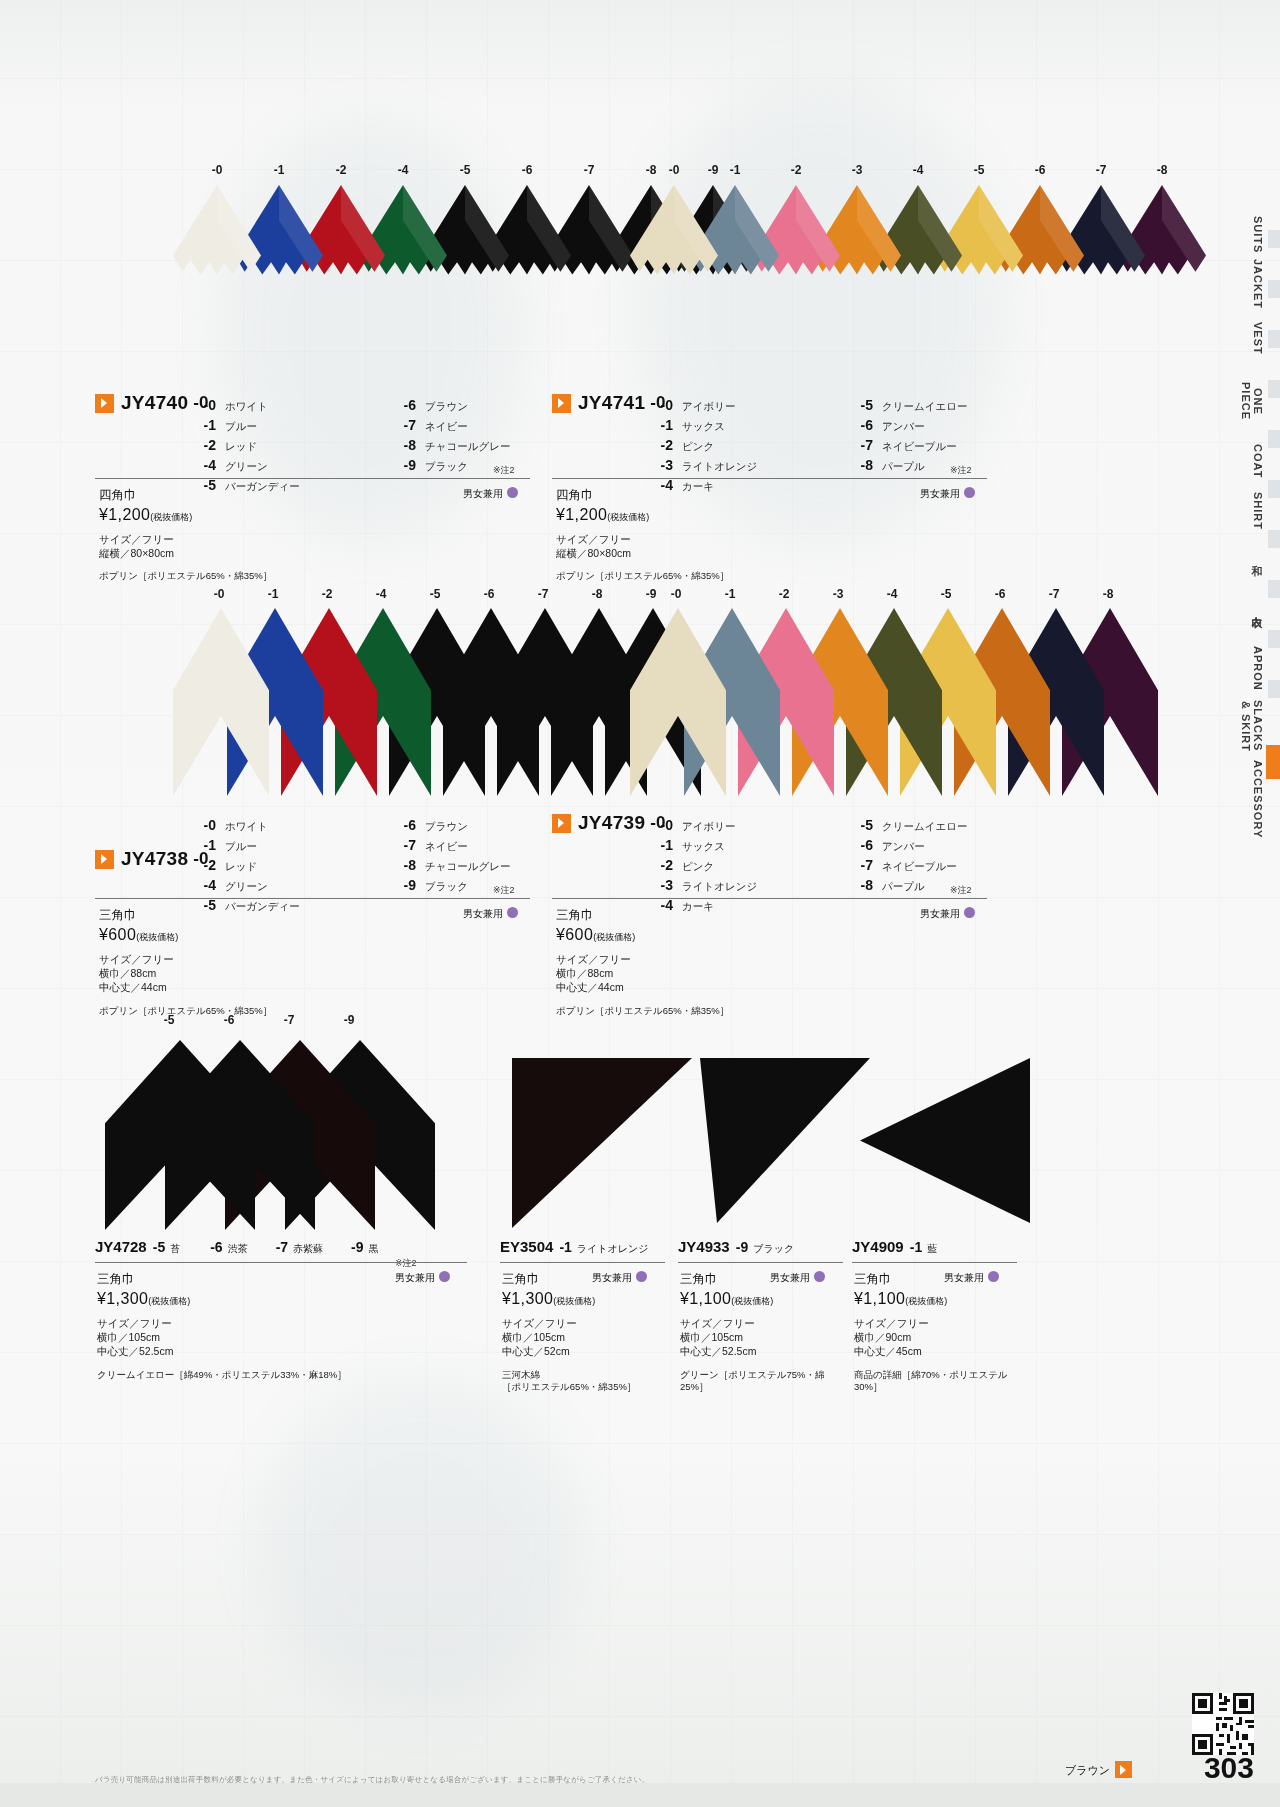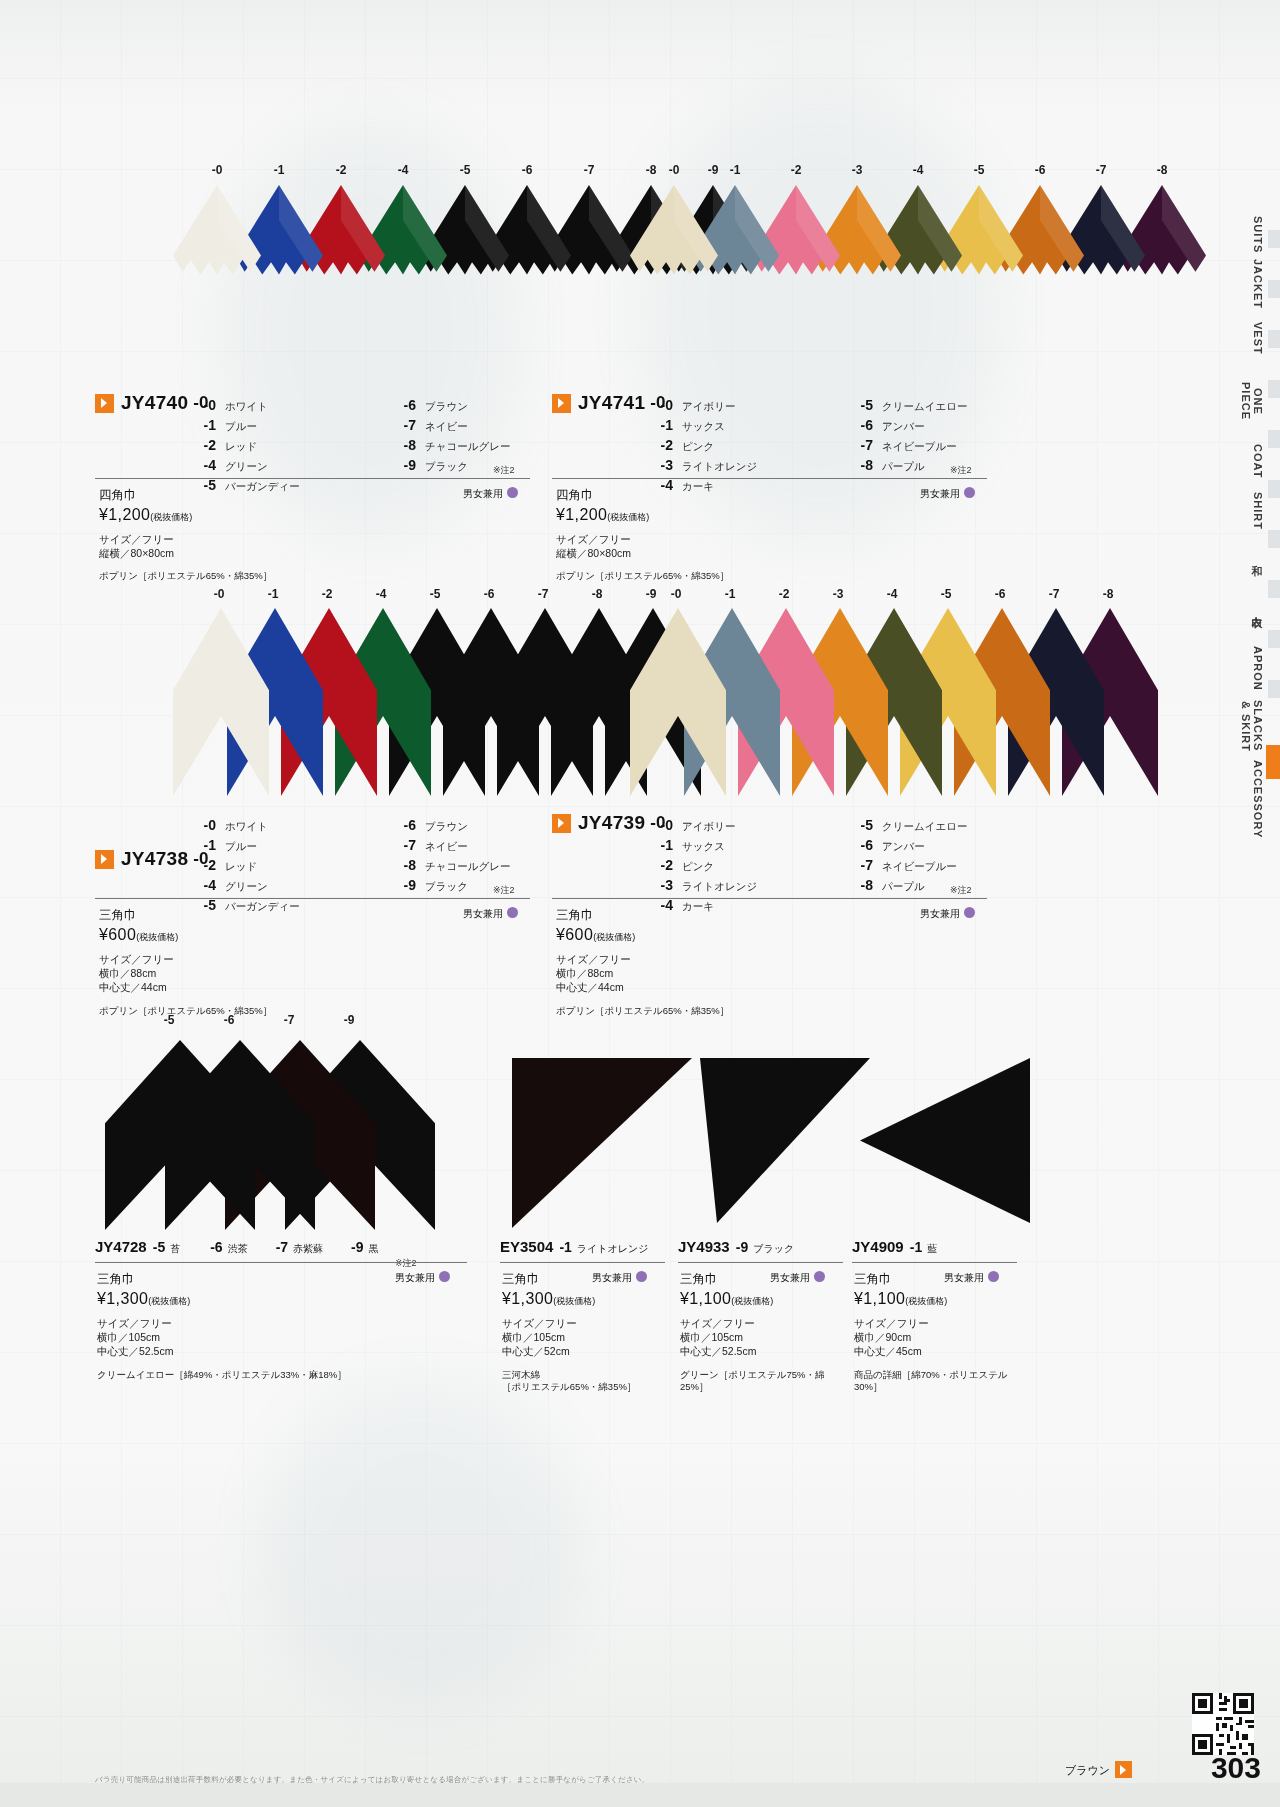--- a/index.html
+++ b/index.html
@@ -72,21 +72,21 @@
   .dot{display:inline-block;width:11px;height:11px;border-radius:50%;
        background:#8f6fb5;margin-left:4px;vertical-align:-1px;}
 
   
   .bcode{font-size:15px;font-weight:700;color:#111;}
   .bsuffix{font-size:14px;font-weight:700;color:#111;}
   .bname{font-size:10px;color:#222;margin-left:5px;}
 
   
   .footer{position:absolute;left:0;bottom:0;width:1280px;height:70px;}
-  .pageno{position:absolute;right:19px;bottom:22px;font-size:30px;font-weight:700;color:#111;}
+  .pageno{position:absolute;right:26px;bottom:22px;font-size:30px;font-weight:700;color:#111;}
   .detailbtn{position:absolute;right:148px;bottom:29px;font-size:11px;color:#111;white-space:nowrap;}
   .detailarrow{display:inline-block;width:17px;height:17px;background:#ef7d1a;position:relative;vertical-align:-4px;margin-left:5px;}
   .detailarrow::after{content:"";position:absolute;left:5px;top:3.5px;
     border-left:6px solid #fff;border-top:5px solid transparent;border-bottom:5px solid transparent;}
   .qr{position:absolute;right:26px;bottom:52px;width:62px;height:62px;}
   .footnote{position:absolute;left:95px;bottom:22px;font-size:7.5px;color:#8c8c8c;letter-spacing:.2px;}
   .bottomband{position:absolute;left:0;bottom:0;width:1280px;height:24px;background:#e6e8e6;}
 </style>
 </head>
 <body>

